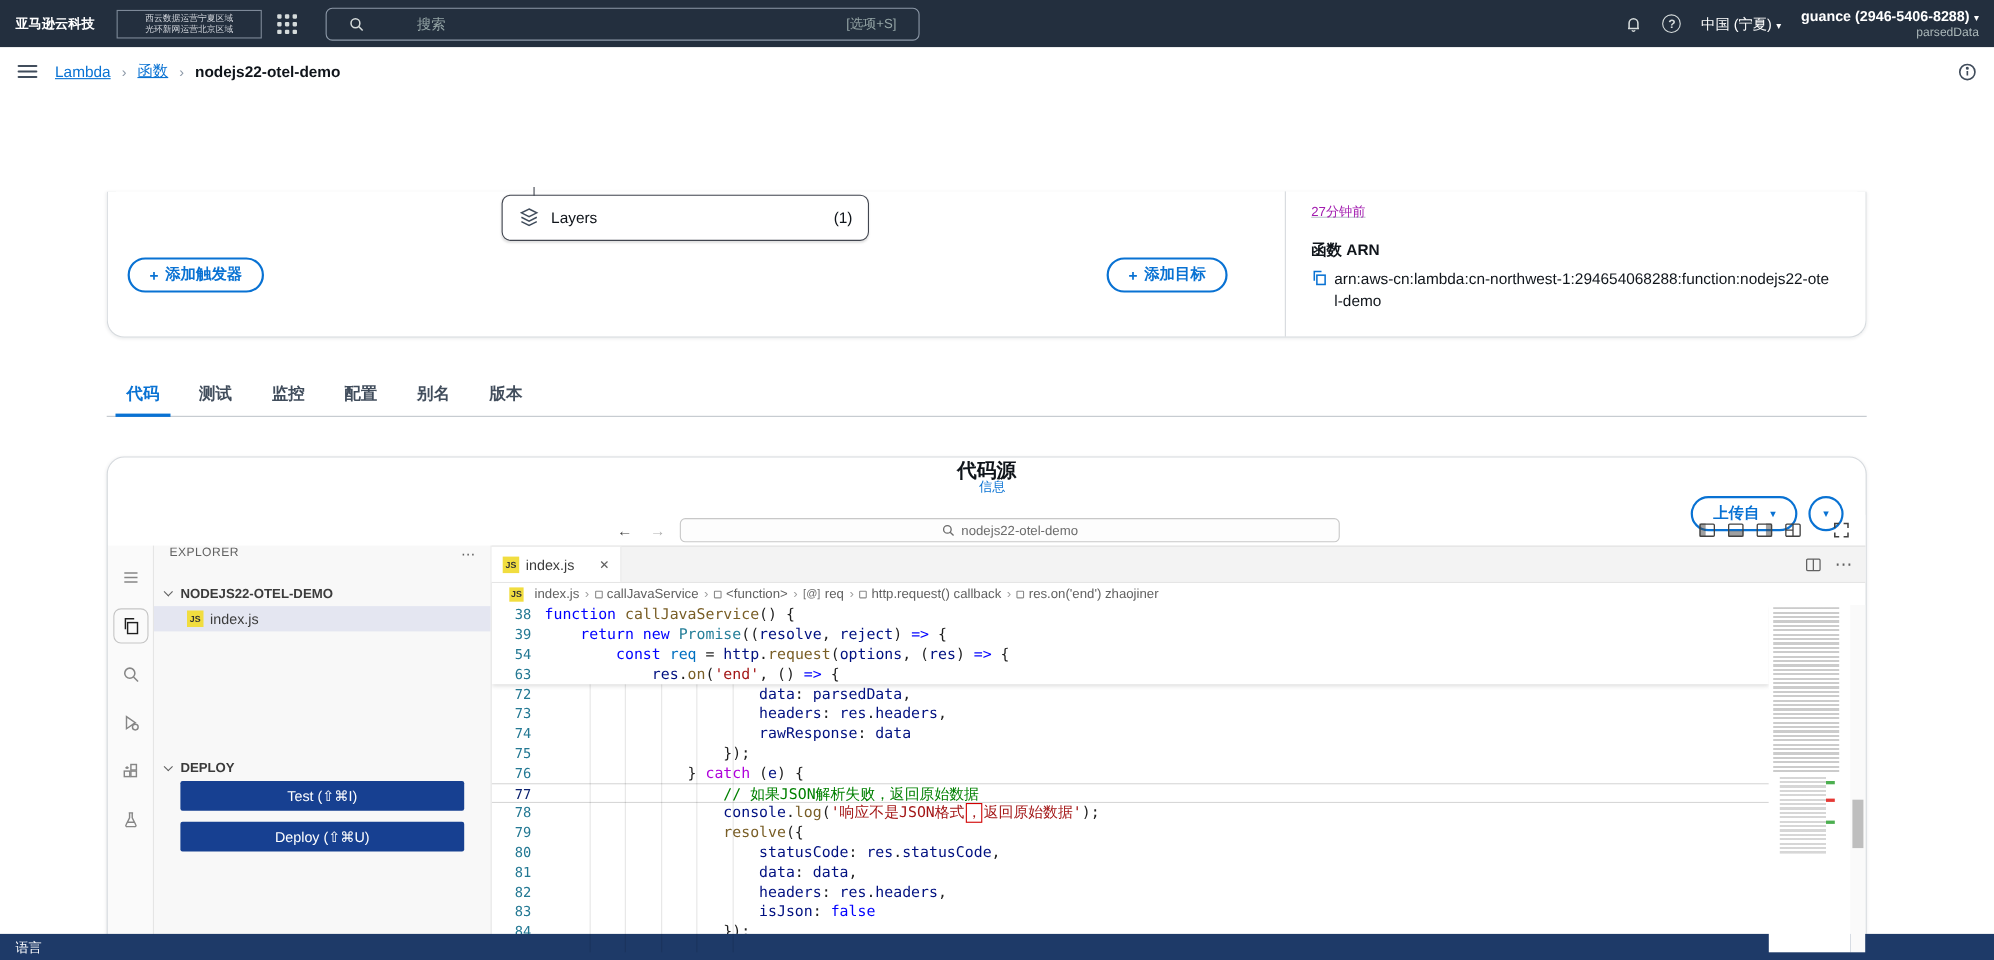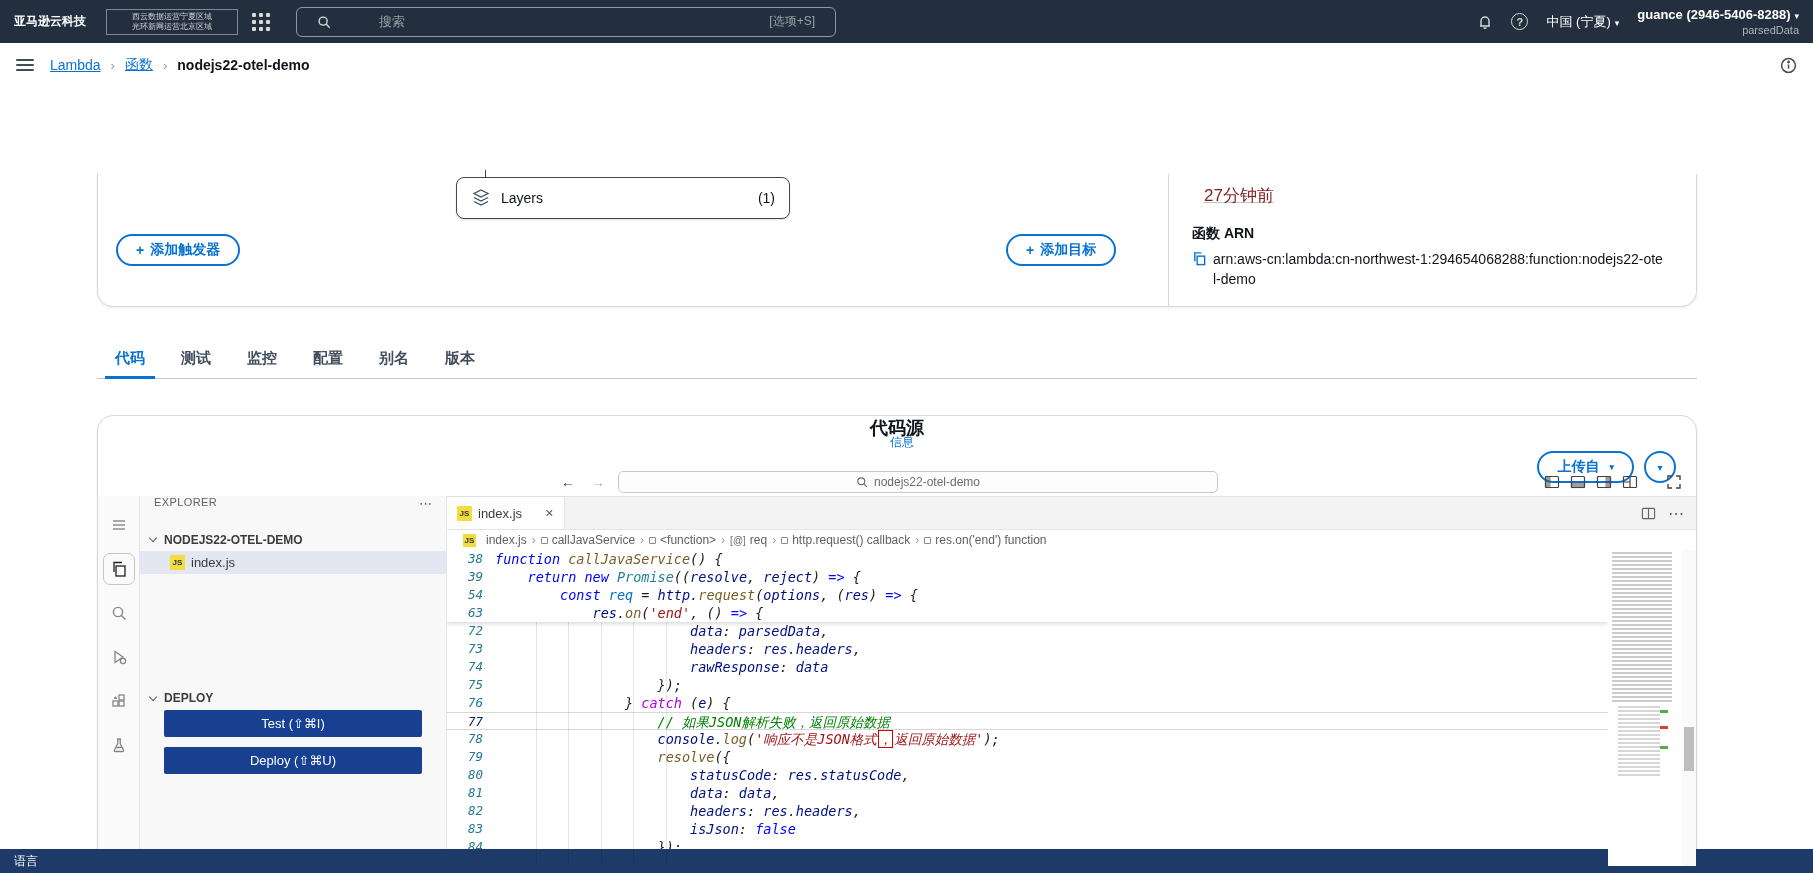--- a/index.html
+++ b/index.html
@@ -46,21 +46,21 @@
   .layers-node .connector { position:absolute; left:28px; top:-8px; width:1px; height:8px; background:#424650; }
   .layers-label { font-size:14px; color:#0f141a; }
   .layers-count { margin-left:auto; font-size:14px; color:#0f141a; }
   .btn-outline { display:inline-flex; align-items:center; gap:6px; height:32px; padding:0 18px;
     border:2px solid #0972d3; border-radius:20px; color:#0972d3; font-size:14px; font-weight:bold;
     background:#fff; cursor:pointer; white-space:nowrap; }
   .add-trigger { position:absolute; left:18px; top:60px; }
   .add-dest { position:absolute; left:908px; top:60px; }
   .ov-divider { position:absolute; left:1070px; top:0; bottom:0; width:1px; background:#d5d9dd; }
   .ov-right { position:absolute; left:1094px; top:10px; width:480px; }
-  .ov-modified { font-size:17px; color:#7f1d1d; text-decoration:underline; text-decoration-color:#bcc4cc;margin-left:12px; }
+  .ov-modified { font-size:12px; color:#a21caf; text-decoration:underline; text-decoration-color:#bcc4cc; }
   .ov-arn-label { margin-top:18px; font-size:14px; font-weight:bold; color:#0f141a; }
   .ov-arn-row { margin-top:6px; display:flex; gap:6px; align-items:flex-start; }
   .copy-icon { color:#0972d3; cursor:pointer; flex:0 0 auto; margin-top:2px; }
   .ov-arn { font-size:14px; color:#0f141a; width:452px; word-break:break-all; line-height:20px; }
 
   
   .page-tabs { position:absolute; left:97px; top:252px; width:1600px; height:40px; display:flex;
     border-bottom:1px solid #c1c7cd; }
   .ptab { padding:0 18px; display:flex; align-items:center; font-size:15px; font-weight:bold; color:#414d5c;
     cursor:pointer; position:relative; }
@@ -121,21 +121,21 @@
   .tabbar-right { margin-left:auto; display:flex; align-items:center; gap:12px; padding:0 12px; color:#616161; }
 
   .bc-row { height:20px; display:flex; align-items:center; padding-left:16px; font-size:12px; color:#616161;
     white-space:nowrap; overflow:hidden; }
   .bc-item { display:flex; align-items:center; gap:4px; cursor:pointer; }
   .bc-sep { color:#9d9d9d; margin:0 5px; font-size:12px; }
   .sym-box { width:7px; height:7px; border:1px solid #8a8a8a; border-radius:1px; flex:0 0 auto; }
   .at-sym { font-size:10px; color:#6c6c6c; }
 
   .code-area { position:relative; flex:1; overflow:hidden; font-family:"DejaVu Sans Mono","Liberation Mono",monospace;
-    font-size:13.5px;font-style:italic; }
+    font-size:13.5px; }
   .lines-wrap { margin-right:88px; }
   .sticky { position:relative; z-index:3; background:#fff; box-shadow:0 2px 4px rgba(0,0,0,.14); }
   .code-line { display:flex; height:18px; line-height:18px; white-space:pre; }
   .ln { flex:0 0 48px; text-align:right; padding-right:12px; color:#237893; font-size:12.5px; }
   .lc { flex:1; min-width:0; }
   .code-line.current { border-top:1px solid #d7d7d7; border-bottom:1px solid #d7d7d7; }
   .code-line.current .ln { color:#0b216f; }
   .tok-k { color:#0000ff; } .tok-ctl { color:#af00db; } .tok-f { color:#795e26; }
   .tok-v { color:#001080; } .tok-cv { color:#0070c1; } .tok-t { color:#267f99; }
   .tok-s { color:#a31515; } .tok-c { color:#008000; } .tok-b { color:#0000ff; } .tok-p { color:#1f1f1f; }
@@ -451,21 +451,21 @@
             <span>req</span>
           </span>
           <span class="bc-sep">›</span>
           <span class="bc-item">
             <span class="sym-box"></span>
             <span>http.request() callback</span>
           </span>
           <span class="bc-sep">›</span>
           <span class="bc-item">
             <span class="sym-box"></span>
-            <span>res.on('end') function</span>
+            <span>res.on('end') zhaojiner</span>
           </span>
         </div>
 
         <div class="code-area">
           <div class="indent-guides">
             <div class="ig" style="left:calc(56px + 4ch);"></div>
             <div class="ig" style="left:calc(56px + 8ch);"></div>
             <div class="ig" style="left:calc(56px + 12ch);"></div>
             <div class="ig" style="left:calc(56px + 16ch);"></div>
             <div class="ig" style="left:calc(56px + 20ch);"></div>

